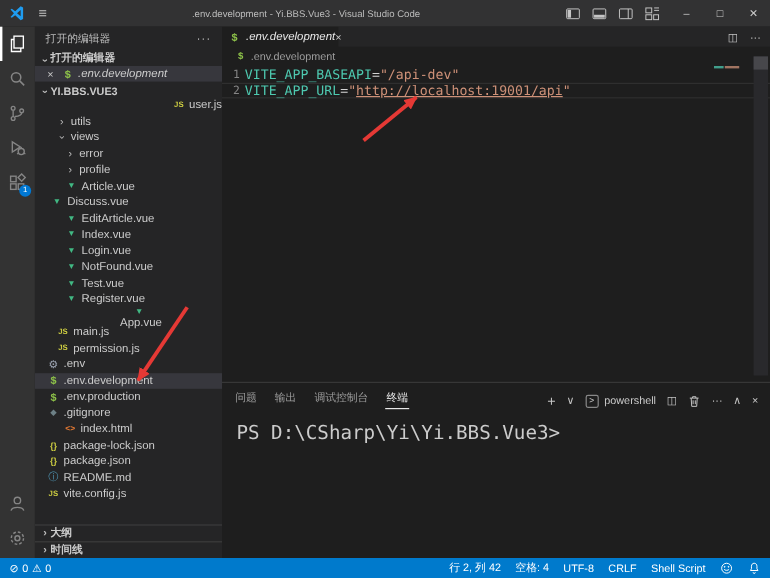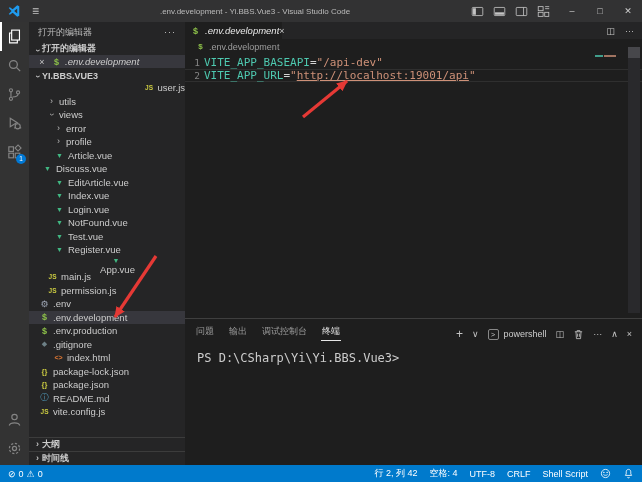--- a/index.html
+++ b/index.html
@@ -75,21 +75,21 @@
          border-top:1px solid #3f3f3f;box-sizing:border-box;}
   .panel-bar{height:22px;display:flex;align-items:flex-end;padding:0 10px;}
   .ptabs{display:flex;gap:13px;}
   .ptab{font-size:9px;color:#9d9d9d;padding:4px 1px 2px;}
   .ptab.active{color:#e7e7e7;border-bottom:1px solid #e7e7e7;}
   .pactions{margin-left:auto;display:flex;gap:9px;align-items:center;color:#c5c5c5;font-size:9px;}
   .pactions .big{font-size:12px;}
   .psbadge{display:inline-flex;align-items:center;justify-content:center;width:11px;height:11px;
            border:1px solid #888;border-radius:2px;font-size:7px;color:#ccc;box-sizing:border-box;}
   .pslabel{font-size:9px;color:#cccccc;margin-left:-4px;}
-  .prompt{margin:10px 0 16px 12px;font-family:"DejaVu Sans Mono",monospace;font-size:12px;color:#cccccc;}
+  .prompt{margin:10px 0 16px 12px;font-family:"DejaVu Sans Mono",monospace;font-size:16px;color:#cccccc;}
   
   .statusbar{position:absolute;left:0;bottom:0;width:642px;height:17px;background:#007acc;
              color:#ffffff;font-size:9px;display:flex;align-items:center;padding:0 8px;
              box-sizing:border-box;z-index:6;}
   .sleft{display:flex;gap:8px;align-items:center;}
   .sright{margin-left:auto;display:flex;gap:12px;align-items:center;}
   .sitem{display:flex;gap:3px;align-items:center;white-space:nowrap;}
   .sitem i{font-style:normal;font-size:9px;}
   
   .arrows{position:absolute;left:0;top:0;z-index:50;pointer-events:none;}

